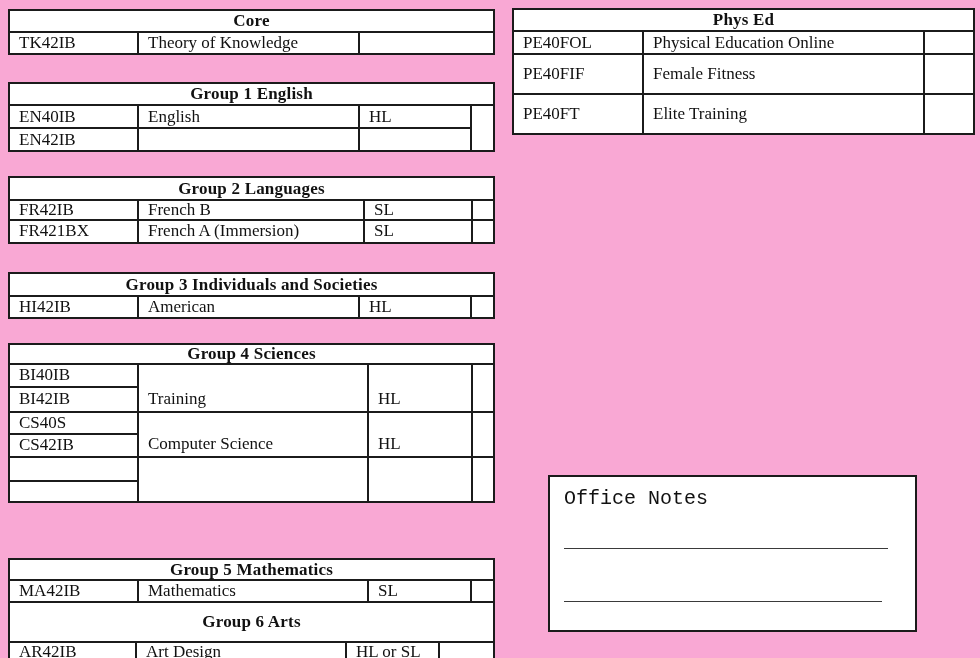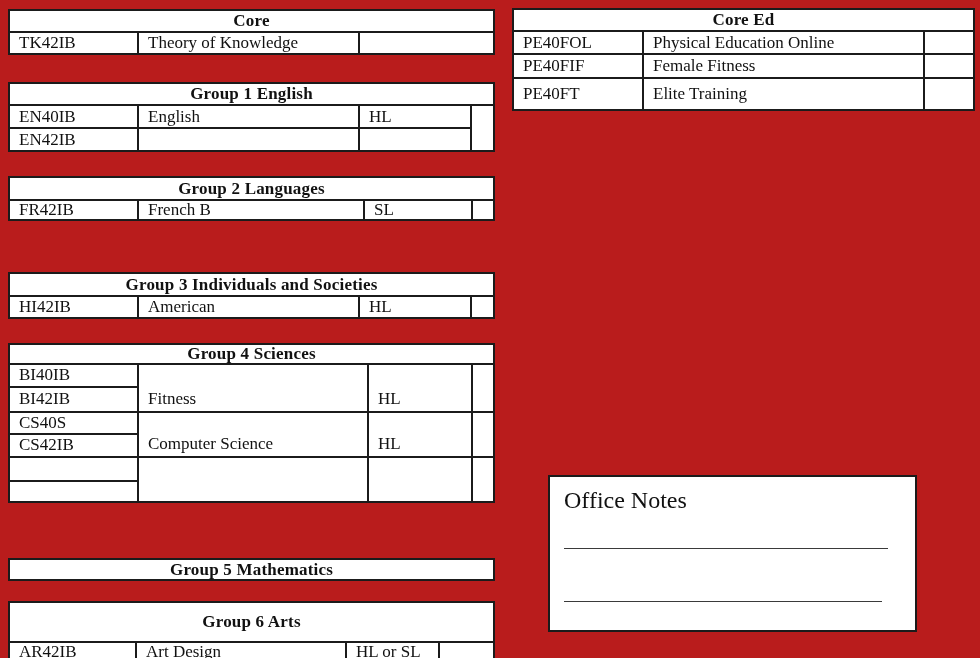--- a/index.html
+++ b/index.html
@@ -1,18 +1,18 @@
 <!DOCTYPE html>
 <html><head>
 <meta charset="utf-8">
 <style>
   html,body { margin:0; padding:0; background:#fff; }
   .page {
     position:relative; width:980px; height:658px; overflow:hidden;
-    background:#b91c1c; color:#111111;
+    background:#f9a8d4; color:#111111;
     font-family:"Liberation Serif", serif;
   }
   table.t {
     position:absolute; border-collapse:collapse; table-layout:fixed;
     background:#ffffff;
   }
   .t td {
     border:2px solid #1b1b1b;
     font-size:17px; line-height:1.05;
     padding:0 2px 0 9px;
@@ -23,21 +23,21 @@
     text-align:center; font-weight:bold; padding:0 2px;
     font-size:17px; letter-spacing:0.2px;
   }
   .t td.vb { vertical-align:bottom; padding-bottom:3px; }
   .office {
     position:absolute; left:548px; top:475px; width:369px; height:157px;
     border:2px solid #1b1b1b; background:#ffffff; box-sizing:border-box;
   }
   .office-title {
     position:absolute; left:14px; top:10px;
-    font-size:24px; color:#111111;
+    font-size:20px; color:#111111;font-family:Liberation Mono, monospace;
   }
   .note-line {
     position:absolute; height:0;
     border-bottom:1.5px solid #3a3a3a;
   }
 </style>
 </head>
 <body>
 
 <div class="page">
@@ -95,20 +95,26 @@
     <tbody>
         <tr class="hdr" style="height:23px">
       <td colspan="4">Group 2 Languages</td>
     </tr>
     <tr style="height:17px">
       <td>FR42IB</td>
       <td>French B</td>
       <td>SL</td>
       <td></td>
     </tr>
+    <tr style="height:23px">
+      <td>FR421BX</td>
+      <td>French A (Immersion)</td>
+      <td>SL</td>
+      <td></td>
+    </tr>
   </tbody>
     </table>
 
   <table class="t" style="left:8px; top:272px; width:485px;">
     <colgroup>
         <col style="width:129px">
         <col style="width:221px">
         <col style="width:112px">
         <col style="width:23px">
       </colgroup>
@@ -131,21 +137,21 @@
         <col style="width:230px">
         <col style="width:104px">
         <col style="width:22px">
       </colgroup>
     <tbody>
         <tr class="hdr" style="height:15px">
       <td colspan="4">Group 4 Sciences</td>
     </tr>
     <tr style="height:23px">
       <td>BI40IB</td>
-      <td rowspan="2" class="vb">Fitness</td>
+      <td rowspan="2" class="vb">Training</td>
       <td rowspan="2" class="vb">HL</td>
       <td rowspan="2"></td>
     </tr>
     <tr style="height:25px">
       <td>BI42IB</td>
     </tr>
     <tr style="height:22px">
       <td>CS40S</td>
       <td rowspan="2" class="vb">Computer Science</td>
       <td rowspan="2" class="vb">HL</td>
@@ -169,20 +175,26 @@
   <table class="t" style="left:8px; top:532px; width:485px;margin-top:26px;">
     <colgroup>
         <col style="width:129px">
         <col style="width:230px">
         <col style="width:103px">
         <col style="width:23px">
       </colgroup>
     <tbody>
         <tr class="hdr" style="height:21px">
       <td colspan="4">Group 5 Mathematics</td>
+    </tr>
+    <tr style="height:22px">
+      <td>MA42IB</td>
+      <td>Mathematics</td>
+      <td>SL</td>
+      <td></td>
     </tr>
   </tbody>
     </table>
 
   <table class="t" style="left:8px; top:601px; width:485px;">
     <colgroup>
         <col style="width:127px">
         <col style="width:210px">
         <col style="width:93px">
         <col style="width:55px">
@@ -201,33 +213,33 @@
     </table>
 
   <table class="t" style="left:512px; top:8px; width:461px;">
     <colgroup>
         <col style="width:130px">
         <col style="width:281px">
         <col style="width:50px">
       </colgroup>
     <tbody>
         <tr class="hdr" style="height:22px">
-      <td colspan="3">Core Ed</td>
+      <td colspan="3">Phys Ed</td>
     </tr>
     <tr style="height:23px">
       <td>PE40FOL</td>
       <td>Physical Education Online</td>
       <td></td>
     </tr>
-    <tr style="height:24px">
+    <tr style="height:40px">
       <td>PE40FIF</td>
       <td>Female Fitness</td>
       <td></td>
     </tr>
-    <tr style="height:32px">
+    <tr style="height:40px">
       <td>PE40FT</td>
       <td>Elite Training</td>
       <td></td>
     </tr>
   </tbody>
     </table>
 
   <div class="office">
     <div class="office-title">Office Notes</div>
     <div class="note-line" style="left:14px; top:71px; width:324px;"></div>

